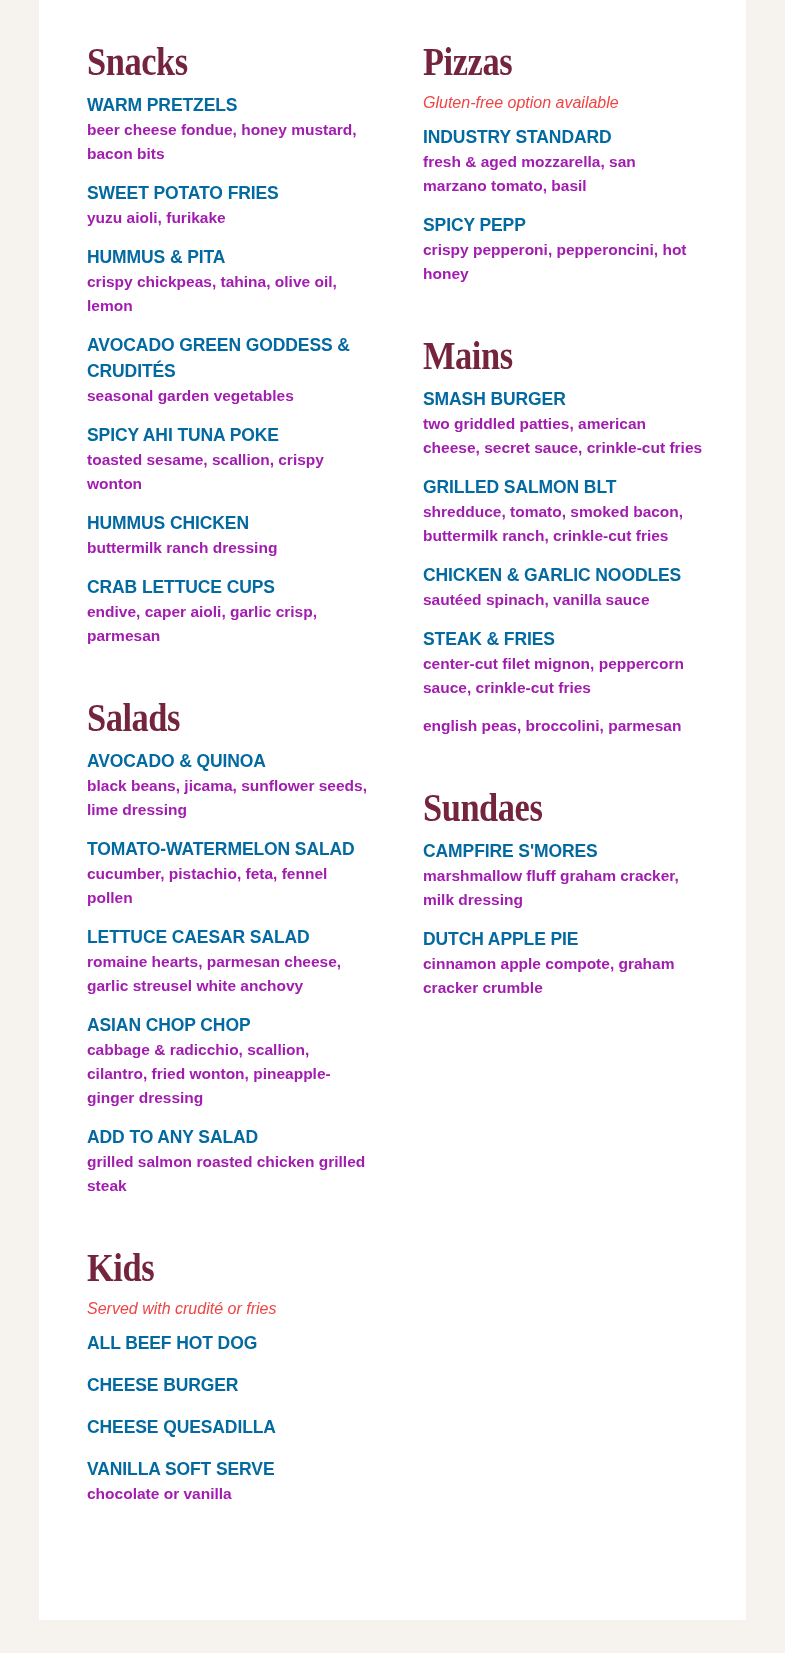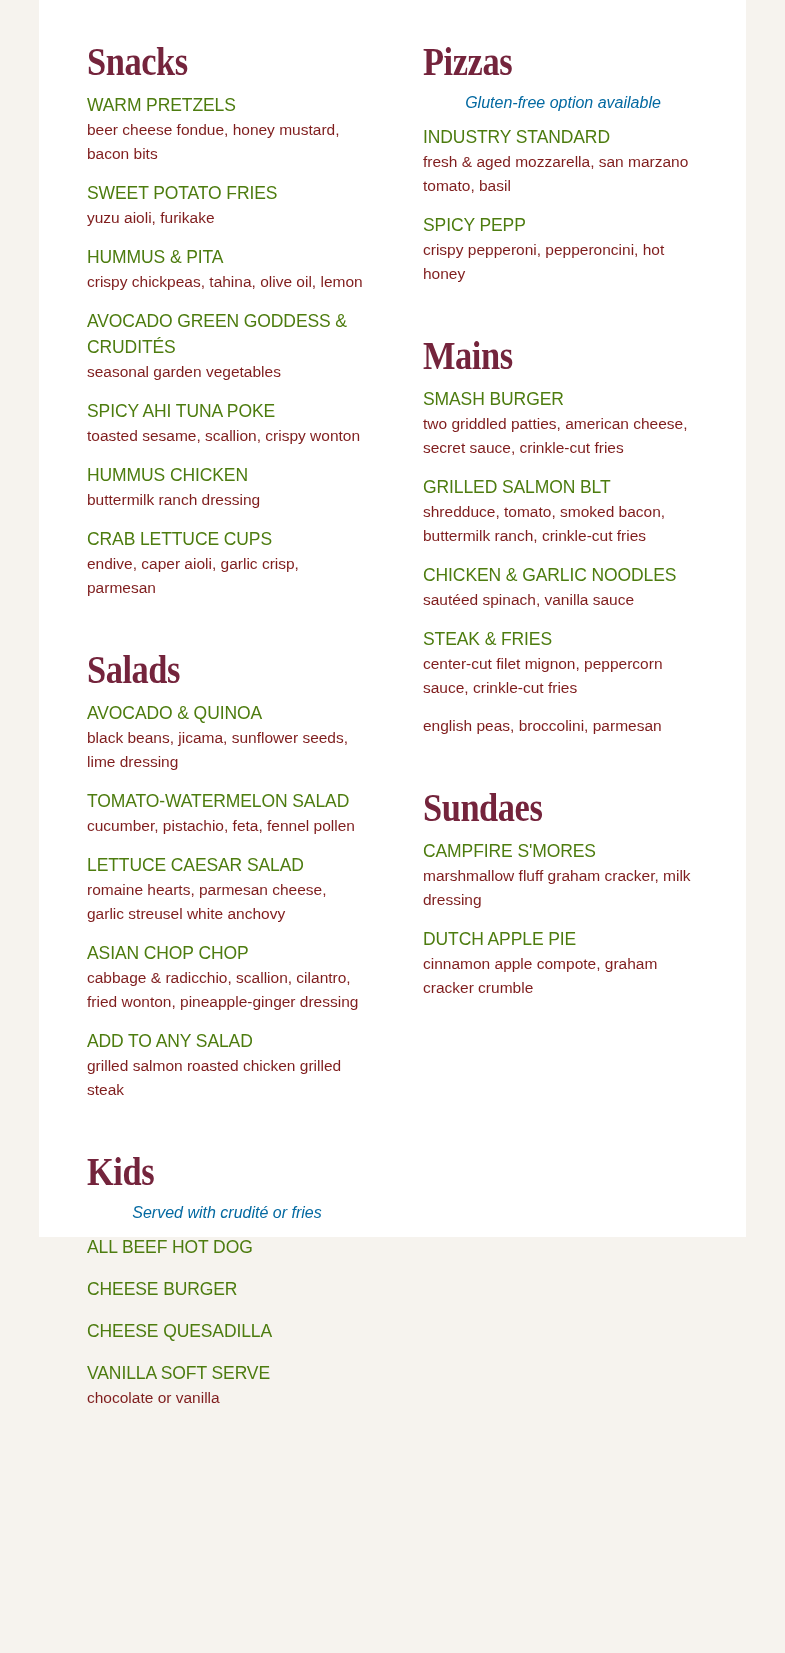--- a/index.html
+++ b/index.html
@@ -9,21 +9,21 @@
     background: #f6f3ee;
     font-family: "Liberation Sans", "DejaVu Sans", sans-serif;
     position: relative;
     overflow: hidden;
   }
   .card {
     position: absolute;
     left: 39px;
     top: 0;
     width: 707px;
-    height: 1237px;
+    height: 1620px;
     background: #ffffff;
   }
   .col {
     position: absolute;
     top: 38px;
     width: 280px;
   }
   .col-left { left: 48px; }
   .col-right { left: 384px; }
   .section { margin-bottom: 46px; }
@@ -35,36 +35,36 @@
     color: #74243c;
     margin: 0 0 6px 0;
     letter-spacing: -0.5px;
     transform: scaleX(0.86);
     transform-origin: left center;
   }
   .section-note {
     font-style: italic;
     font-size: 16px;
     line-height: 22px;
-    color: #0369a1;
+    color: #ef4444;
     margin: 2px 0 10px 0;
-    text-align: center;
   }
   .item { margin-bottom: 14px; }
   .item-name {
-    font-weight: normal;
+    font-weight: bold;
     font-size: 17.5px;
     line-height: 26px;
-    color: #4d7c0f;
+    color: #0369a1;
     letter-spacing: -0.1px;
   }
   .item-desc {
     font-size: 15.5px;
     line-height: 24px;
-    color: #7f1d1d;
+    color: #a21caf;
+    font-weight: bold;
   }
   .kids .item { margin-bottom: 16px; }
 </style>
 </head>
 <body>
 
 <div class="card">
   <div class="col col-left">
       <div class="section">
         <h2 class="section-title">Snacks</h2>

